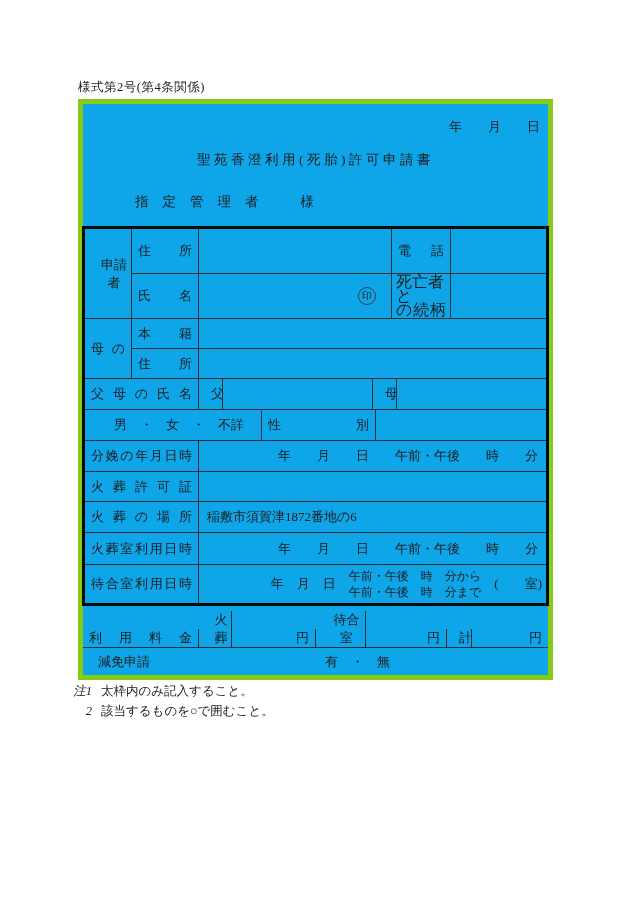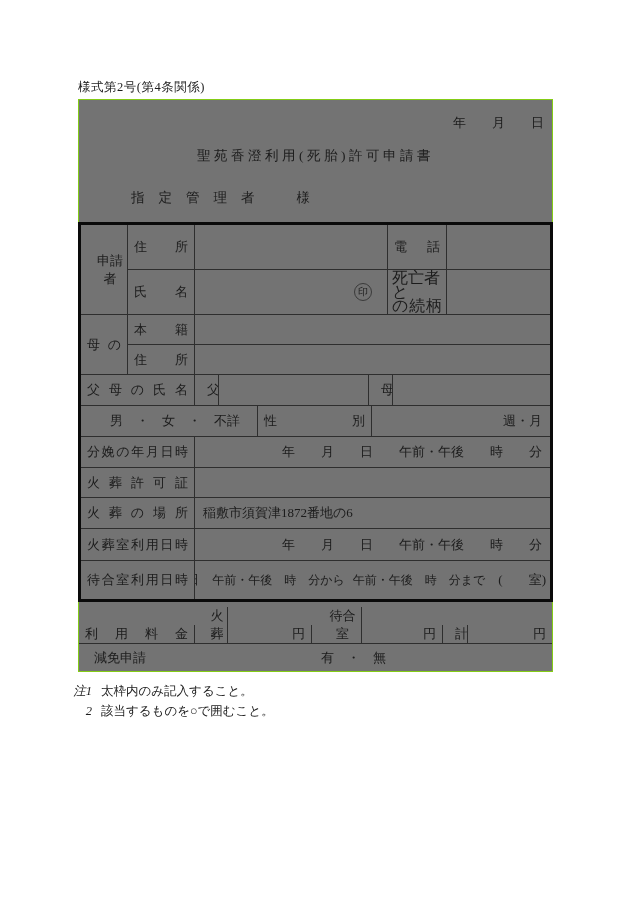--- a/index.html
+++ b/index.html
@@ -1,19 +1,19 @@
 <!DOCTYPE html>
 <html><head>
 <meta charset="utf-8">
 <style>
   html,body{margin:0;padding:0;background:#ffffff;}
   .page{position:relative;width:630px;height:903px;background:#ffffff;overflow:hidden;
         font-family:"Liberation Serif","DejaVu Serif",serif;color:#1c1c1c;font-size:13px;}
   .form-number{position:absolute;left:78px;top:79px;font-size:12.5px;letter-spacing:0.5px;}
-  .outer{position:absolute;left:78px;top:99px;width:475px;border:1px solid #84cc16;box-sizing:border-box;background:#737373;}
+  .outer{position:absolute;left:78px;top:99px;width:475px;border:5px solid #84cc16;box-sizing:border-box;background:#0ea5e9;}
   
   .hdr{position:relative;height:122px;}
   .date-line{position:absolute;top:14px;right:8px;font-size:13px;}
   .title{position:absolute;top:47px;left:0;right:0;text-align:center;font-size:13.5px;letter-spacing:3.5px;}
   .addressee{position:absolute;top:89px;left:52px;font-size:13.5px;}
   .addr-label{letter-spacing:14px;}
   .addr-suffix{margin-left:28px;}
   
   .tframe{border:3px solid #0a0a0a;margin:0 -1px;}
   .row{display:flex;}
@@ -41,21 +41,21 @@
   .gh88{height:89px;}.gh59{height:59px;}
   
   .seal-cell{justify-content:flex-end;padding-right:15px;}
   .seal{width:16px;height:16px;border:1px solid #3a3a3a;border-radius:50%;display:flex;
         align-items:center;justify-content:center;font-size:10px;line-height:1;flex:none;}
   
   .rel{width:100%;padding:0 4px;font-size:16px;line-height:14px;}
   .rel-l2{text-align:justify;text-align-last:justify;}
   
   .wait-cell{justify-content:flex-end;padding-right:4px;}
-  .wr-times{display:flex;font-size:12px;line-height:16px;margin-left:13px;white-space:nowrap;gap:8px;}
+  .wr-times{display:flex;flex-direction:column;font-size:12px;line-height:16px;margin-left:13px;white-space:nowrap;}
   .wr-room{margin-left:13px;white-space:nowrap;}
   .wr-date{white-space:nowrap;}
   
   .unit{justify-content:flex-end;padding-right:6px;}
   .exrow{position:relative;align-items:center;}
   .ex-label{padding-left:15px;}
   .ex-options{position:absolute;left:242px;}
   
   .notes{position:absolute;left:62px;top:681px;font-size:12.5px;}
   .note{display:flex;line-height:20px;}
@@ -150,23 +150,20 @@
         <div class="cell f1"></div>
       </div>
 
       <div class="row bt h30">
         <div class="cell br w177 center">
           <span class="t">男　・　女　・　不詳</span>
         </div>
         <div class="cell br w114 just">
           <span class="t">性別</span>
         </div>
-        <div class="cell f1 rightal">
-          <span class="t">週・月</span>
-        </div>
       </div>
 
       <div class="row bt h30">
         <div class="cell br w114 just">
           <span class="t">分娩の年月日時</span>
         </div>
         <div class="cell f1 rightal">
           <span class="t">年　　月　　日　　午前・午後　　時　　分</span>
         </div>
       </div>

